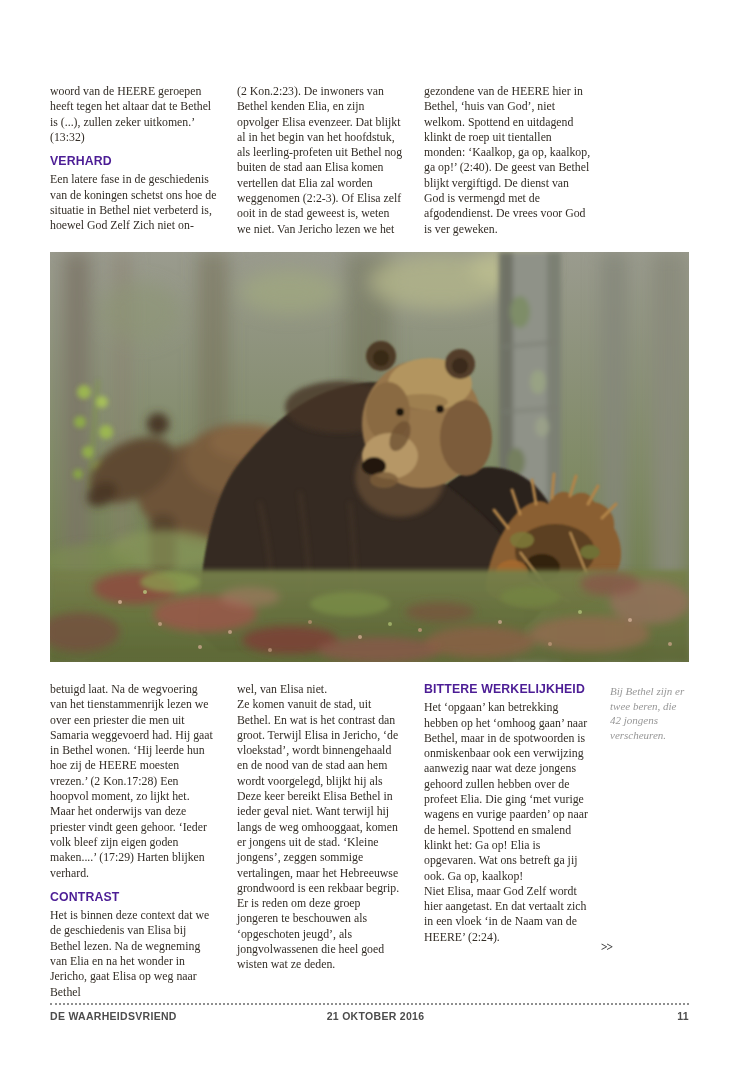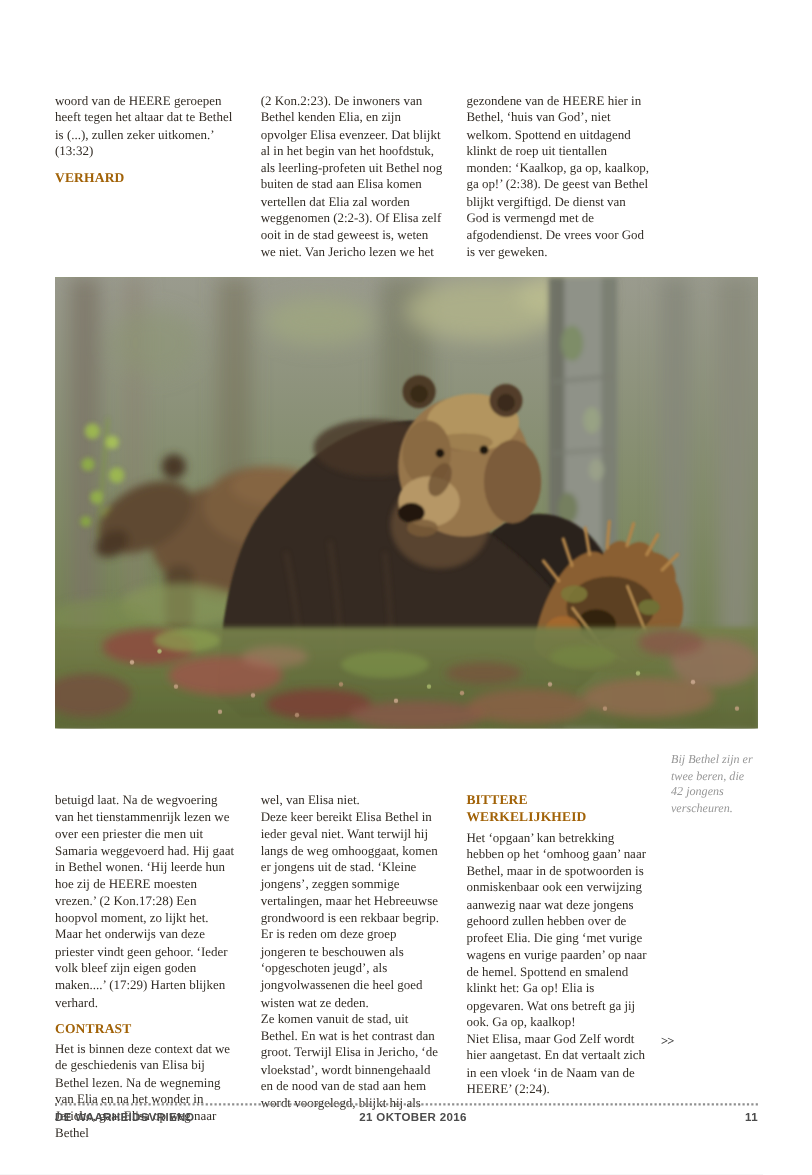--- a/index.html
+++ b/index.html
@@ -3,26 +3,26 @@
 <meta charset="utf-8">
 <style>
   html,body{margin:0;padding:0;background:#e8e8e8;}
   .page{
     position:relative;width:738px;height:1068px;margin:0 auto;background:#ffffff;
     font-family:"Liberation Serif", serif;color:#332d26;overflow:hidden;
   }
   .col{position:absolute;width:167px;font-size:11.8px;line-height:15.3px;text-align:left;}
   .col p{margin:0;}
   .sec-heading{
-    font-family:Liberation Serif, serif;font-weight:700;font-size:12.3px;
-    letter-spacing:.15px;color:#a16207;margin:9px 0 3px 0 !important;
+    font-family:Liberation Sans, sans-serif;font-weight:700;font-size:12.3px;
+    letter-spacing:.15px;color:#4c1d95;margin:9px 0 3px 0 !important;
   }
   .sec-heading.first{margin-top:0 !important;}
   .top-col{top:84px;}
-  .bot-col{top:720px;}
+  .bot-col{top:682px;}
   .c1{left:50px;} .c2{left:237px;} .c3{left:424px;}
   .photo{position:absolute;left:50px;top:252px;width:639px;height:410px;overflow:hidden;background:#7f8a64;}
   .photo svg{display:block;}
   .caption{
     position:absolute;left:610px;top:684px;width:80px;
     font-family:"Liberation Serif", serif;font-style:italic;
     font-size:11px;line-height:14.5px;color:#979797;
   }
   .cont-marker{
     position:absolute;left:601px;top:941px;
@@ -40,26 +40,27 @@
   .footer .left{position:relative;}
 </style>
 </head>
 <body>
 
 <div class="page">
 
   <div class="col top-col c1">
     <p>woord van de HEERE geroepen heeft tegen het altaar dat te Bethel is (...), zullen zeker uitkomen.’ (13:32)</p>
     <p class="sec-heading">VERHARD</p>
+    <p>Een latere fase in de geschiedenis van de koningen schetst ons hoe de situatie in Bethel niet verbeterd is, hoewel God Zelf Zich niet on-</p>
   </div>
   <div class="col top-col c2">
     <p>(2 Kon.2:23). De inwoners van Bethel kenden Elia, en zijn opvolger Elisa evenzeer. Dat blijkt al in het begin van het hoofdstuk, als leerling-profeten uit Bethel nog buiten de stad aan Elisa komen vertellen dat Elia zal worden weggenomen (2:2-3). Of Elisa zelf ooit in de stad geweest is, weten we niet. Van Jericho lezen we het</p>
   </div>
   <div class="col top-col c3">
-    <p>gezondene van de HEERE hier in Bethel, ‘huis van God’, niet welkom. Spottend en uitdagend klinkt de roep uit tientallen monden: ‘Kaalkop, ga op, kaalkop, ga op!’ (2:38). De geest van Bethel blijkt vergiftigd. De dienst van God is vermengd met de afgodendienst. De vrees voor God is ver geweken.</p>
+    <p>gezondene van de HEERE hier in Bethel, ‘huis van God’, niet welkom. Spottend en uitdagend klinkt de roep uit tientallen monden: ‘Kaalkop, ga op, kaalkop, ga op!’ (2:40). De geest van Bethel blijkt vergiftigd. De dienst van God is vermengd met de afgodendienst. De vrees voor God is ver geweken.</p>
   </div>
 
   <div class="photo">
     <svg width="639" height="410" viewBox="0 0 639 410" xmlns="http://www.w3.org/2000/svg">
       <defs>
         <filter id="b9" x="-40%" y="-40%" width="180%" height="180%">
             <feGaussianBlur stdDeviation="9"></feGaussianBlur>
           </filter>
         <filter id="b6" x="-40%" y="-40%" width="180%" height="180%">
             <feGaussianBlur stdDeviation="6"></feGaussianBlur>
@@ -232,22 +233,22 @@
     </svg>
   </div>
 
   <div class="col bot-col c1">
     <p>betuigd laat. Na de wegvoering van het tienstammenrijk lezen we over een priester die men uit Samaria weggevoerd had. Hij gaat in Bethel wonen. ‘Hij leerde hun hoe zij de HEERE moesten vrezen.’ (2 Kon.17:28) Een hoopvol moment, zo lijkt het. Maar het onderwijs van deze priester vindt geen gehoor. ‘Ieder volk bleef zijn eigen goden maken....’ (17:29) Harten blijken verhard.</p>
     <p class="sec-heading">CONTRAST</p>
     <p>Het is binnen deze context dat we de geschiedenis van Elisa bij Bethel lezen. Na de wegneming van Elia en na het wonder in Jericho, gaat Elisa op weg naar Bethel</p>
   </div>
   <div class="col bot-col c2">
     <p>wel, van Elisa niet.</p>
+    <p>Ze komen vanuit de stad, uit Bethel. En wat is het contrast dan groot. Terwijl Elisa in Jericho, ‘de vloekstad’, wordt binnengehaald en de nood van de stad aan hem wordt voorgelegd, blijkt hij als</p>
     <p>Deze keer bereikt Elisa Bethel in ieder geval niet. Want terwijl hij langs de weg omhooggaat, komen er jongens uit de stad. ‘Kleine jongens’, zeggen sommige vertalingen, maar het Hebreeuwse grondwoord is een rekbaar begrip. Er is reden om deze groep jongeren te beschouwen als ‘opgeschoten jeugd’, als jongvolwassenen die heel goed wisten wat ze deden.</p>
-    <p>Ze komen vanuit de stad, uit Bethel. En wat is het contrast dan groot. Terwijl Elisa in Jericho, ‘de vloekstad’, wordt binnengehaald en de nood van de stad aan hem wordt voorgelegd, blijkt hij als</p>
   </div>
   <div class="col bot-col c3">
     <p class="sec-heading first">BITTERE WERKELIJKHEID</p>
     <p>Het ‘opgaan’ kan betrekking hebben op het ‘omhoog gaan’ naar Bethel, maar in de spotwoorden is onmiskenbaar ook een verwijzing aanwezig naar wat deze jongens gehoord zullen hebben over de profeet Elia. Die ging ‘met vurige wagens en vurige paarden’ op naar de hemel. Spottend en smalend klinkt het: Ga op! Elia is opgevaren. Wat ons betreft ga jij ook. Ga op, kaalkop!</p>
     <p>Niet Elisa, maar God Zelf wordt hier aangetast. En dat vertaalt zich in een vloek ‘in de Naam van de HEERE’ (2:24).</p>
   </div>
 
   <div class="caption">Bij Bethel zijn er twee beren, die 42 jongens verscheuren.</div>
 
   <div class="cont-marker">&gt;&gt;</div>

